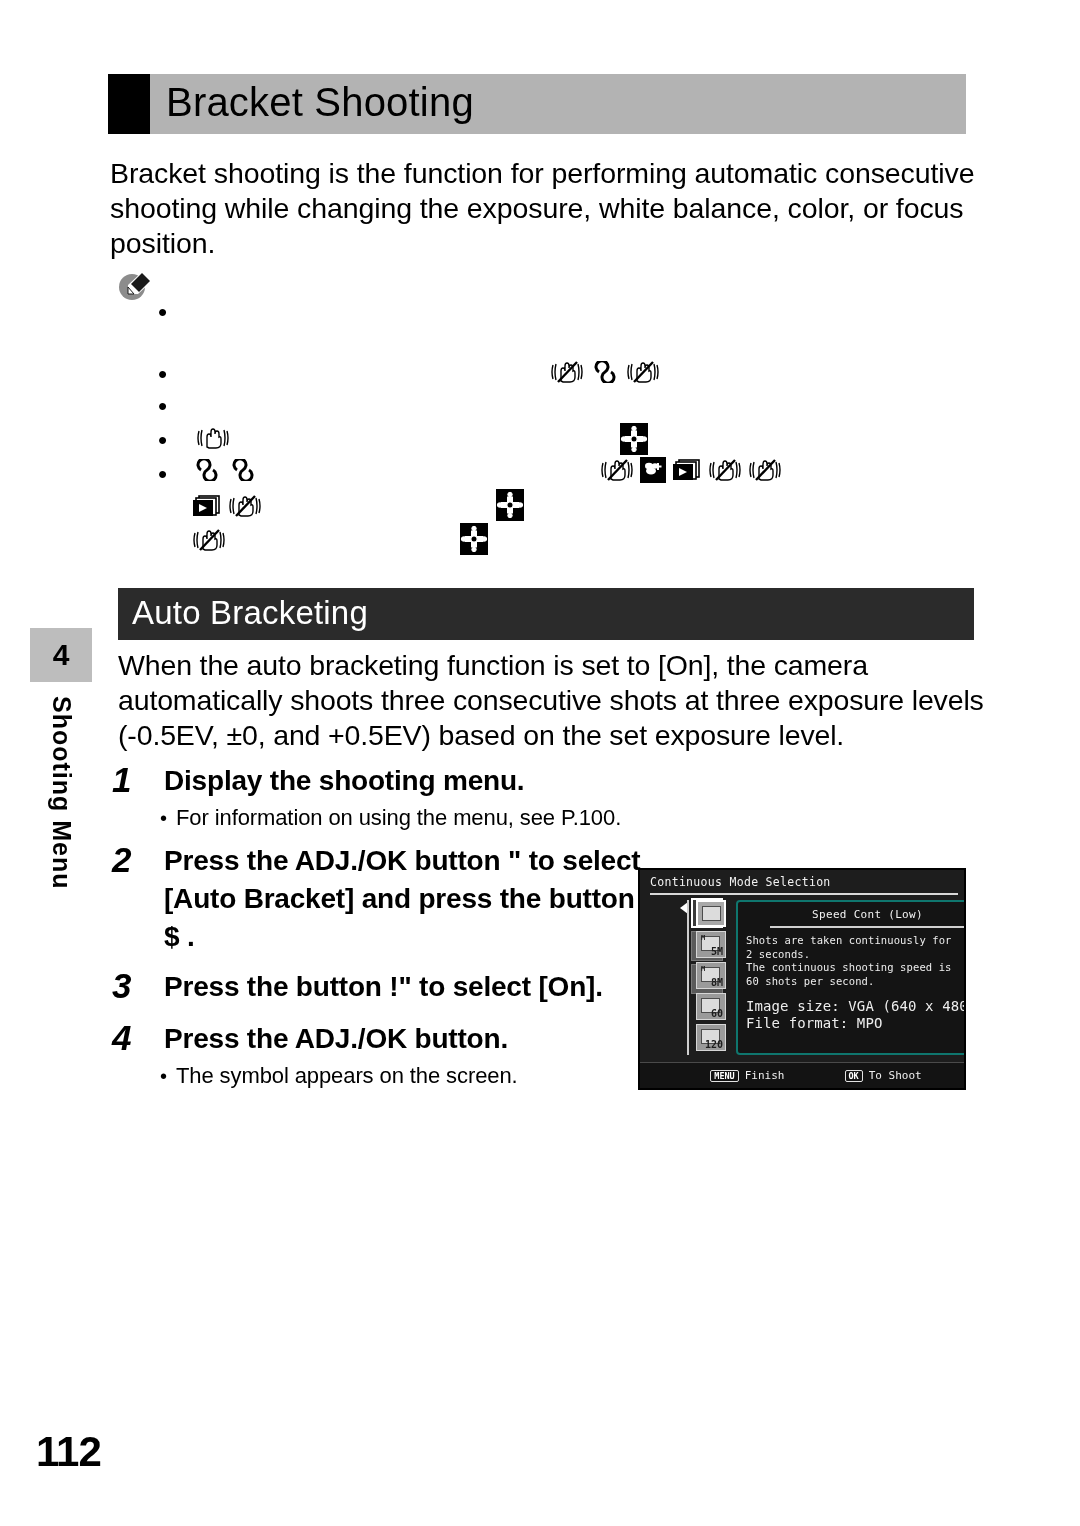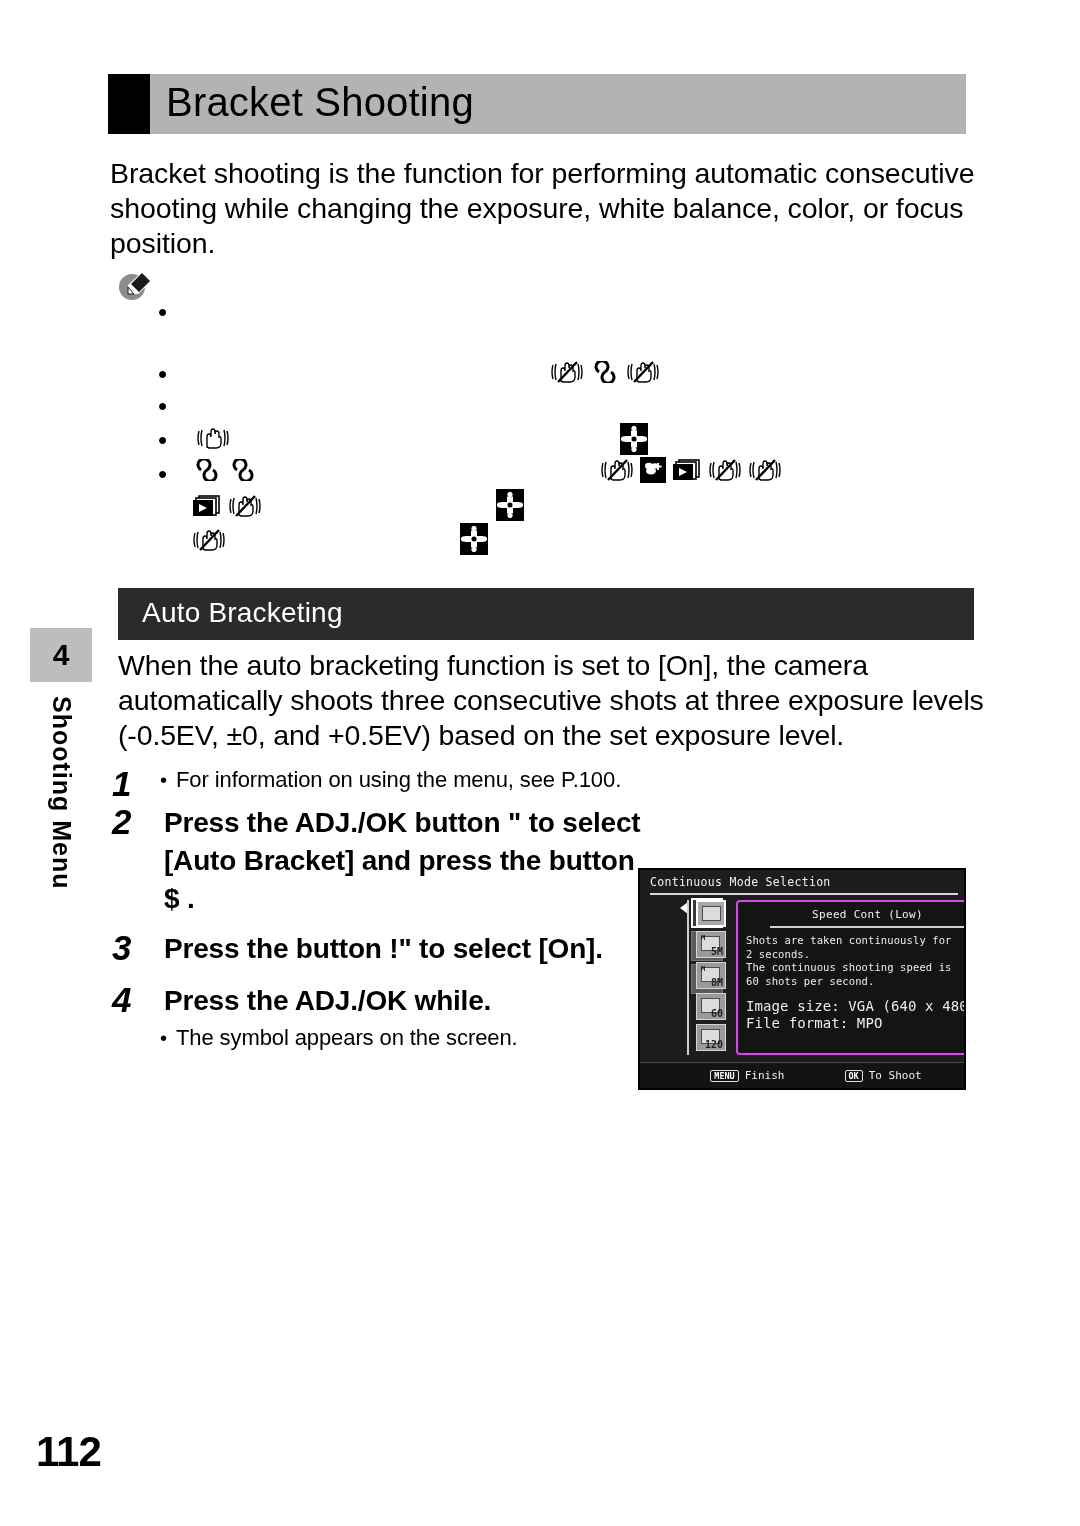--- a/index.html
+++ b/index.html
@@ -109,23 +109,23 @@
 
   
   .section-bar {
     position: absolute;
     left: 118px; top: 588px;
     width: 856px; height: 52px;
     background: #2b2b2b;
     display: flex; align-items: center;
   }
   .section-bar-text {
-    margin-left: 24px;
+    margin-left: 14px;
     color: #ffffff;
-    font-size: 28px;
+    font-size: 33px;
     letter-spacing: 0.2px;
     padding-bottom: 3px;
   }
 
   
   .section-body {
     position: absolute;
     left: 118px; top: 648px;
     width: 866px;
     font-size: 28.5px;
@@ -263,21 +263,21 @@
     position: absolute;
     left: 4px; top: 4px;
     width: 19px; height: 15px;
     background: #dcdcdc;
     border: 1px solid #4c4c4c;
   }
   .lcd-info {
     position: absolute;
     left: 96px; top: 30px;
     width: 263px; height: 155px;
-    border: 2px solid #d946ef;
+    border: 2px solid #0f766e;
     border-radius: 4px;
     background: #141414;
   }
   .lcd-info-title {
     text-align: center;
     font-size: 11px;
     margin-top: 6px;
     color: #f2f2f2;
     letter-spacing: 0.3px;
   }
@@ -595,39 +595,40 @@
 <div class="section-bar">
   <div class="section-bar-text">Auto Bracketing</div>
 </div>
 
 <div class="section-body">When the auto bracketing function is set to [On], the camera automatically shoots three consecutive shots at three exposure levels (-0.5EV, ±0, and +0.5EV) based on the set exposure level.</div>
 
 <div class="steps">
 
   <div class="step">
     <div class="step-num">1</div>
+    <div class="step-text">Display the shooting menu.</div>
     <div class="step-sub">
       <span class="sb">•</span>
       <span>For information on using the menu, see P.100.</span>
     </div>
   </div>
 
   <div class="step" style="margin-top:10px;">
     <div class="step-num">2</div>
     <div class="step-text">Press the ADJ./OK button "  to select [Auto Bracket] and press the button $ .</div>
   </div>
 
   <div class="step" style="margin-top:12px;">
     <div class="step-num">3</div>
     <div class="step-text">Press the button !"   to select [On].</div>
   </div>
 
   <div class="step" style="margin-top:14px;">
     <div class="step-num">4</div>
-    <div class="step-text">Press the ADJ./OK while.</div>
+    <div class="step-text">Press the ADJ./OK button.</div>
     <div class="step-sub">
       <span class="sb">•</span>
       <span>The symbol appears on the screen.</span>
     </div>
   </div>
 
 </div>
 
 <div class="lcd">
 

